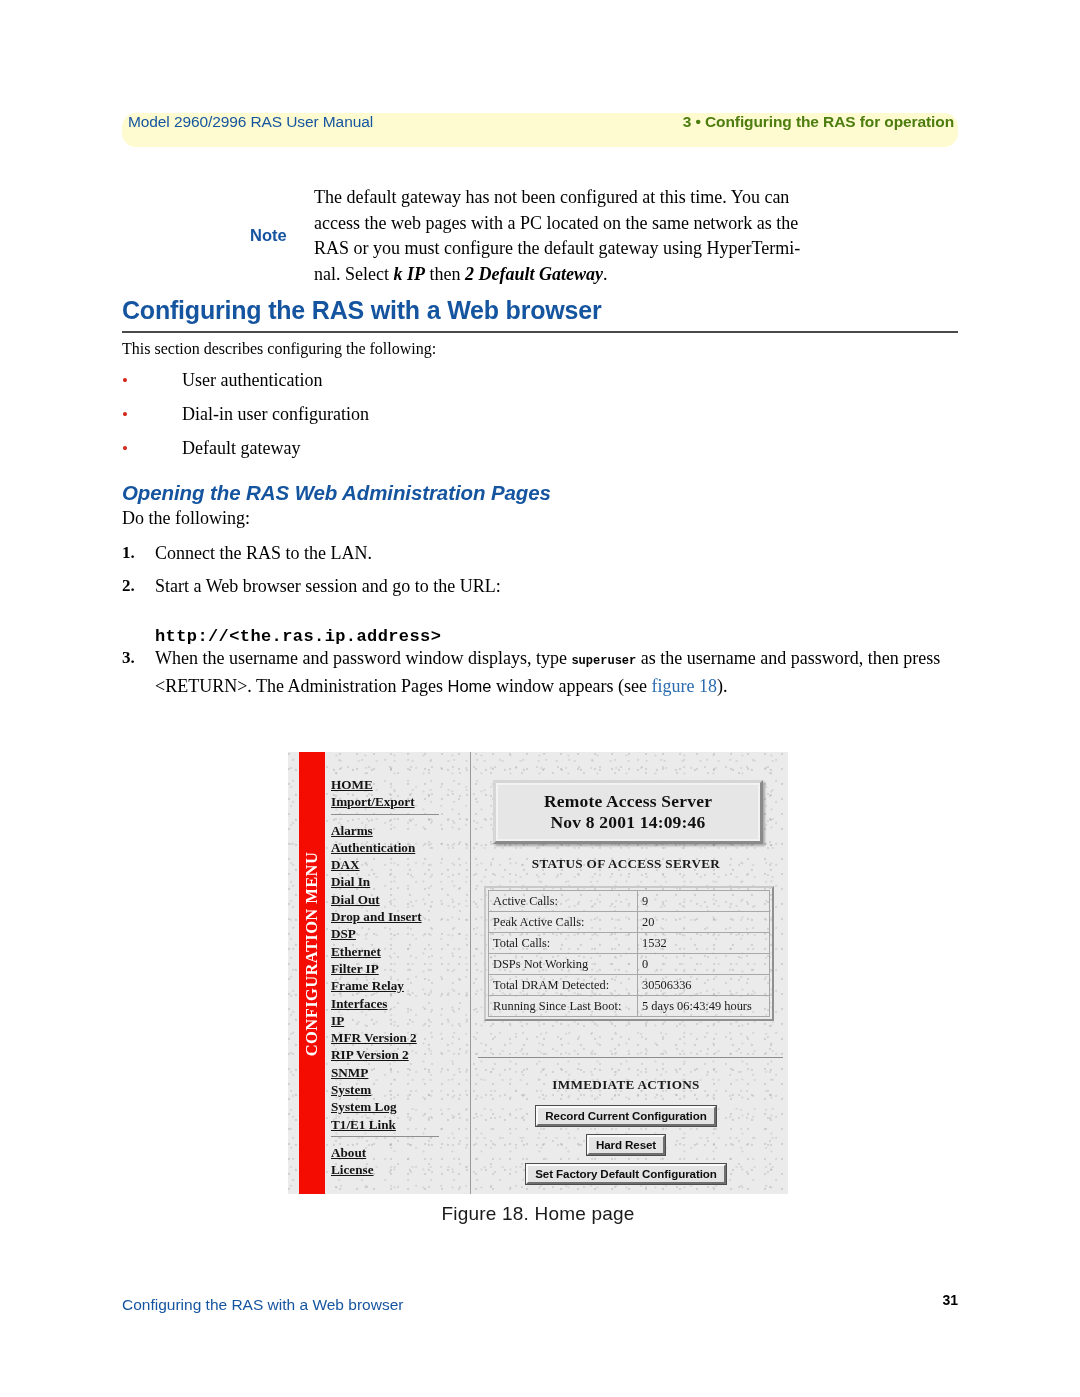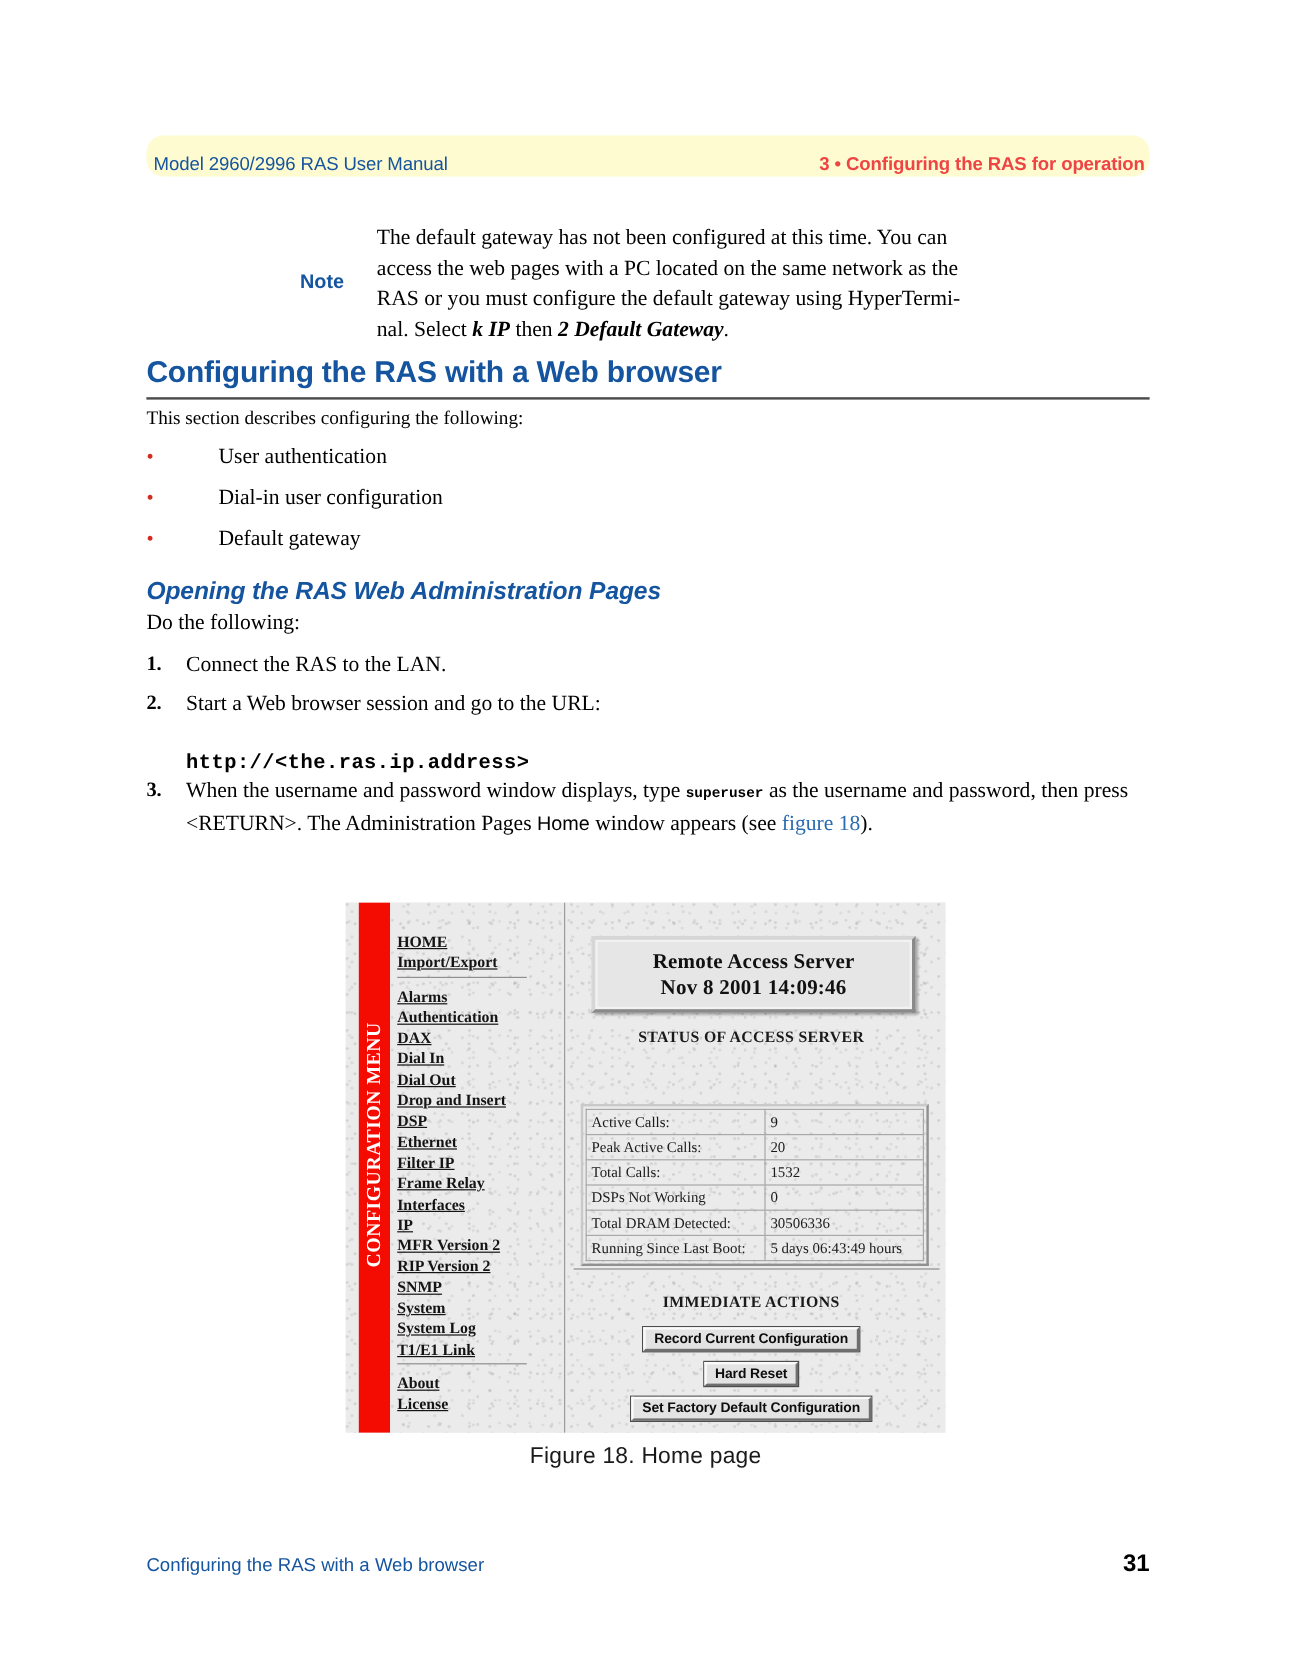--- a/index.html
+++ b/index.html
@@ -18,37 +18,37 @@
 
   
   .page-header {
     position: absolute;
     left: 122px;
     top: 113px;
     width: 836px;
     height: 34px;
     background: #fdfbcf;
     display: flex;
-    align-items: flex-end;
+    align-items: flex-start;
     justify-content: space-between;
     box-sizing: border-box;
     padding: 0 4px 0 6px;
     border-radius: 14px;
   }
   .hdr-left {
     font-family: "Liberation Sans", "DejaVu Sans", sans-serif;
     font-size: 15.5px;
     color: #15549f;
     letter-spacing: -0.1px;
   }
   .hdr-right {
     font-family: "Liberation Sans", "DejaVu Sans", sans-serif;
     font-size: 15.5px;
     font-weight: bold;
-    color: #ef4444;
+    color: #4d7c0f;
     letter-spacing: -0.1px;
   }
 
   
   .note-block {
     position: absolute;
     left: 250px;
     top: 185px;
     width: 620px;
   }
@@ -299,21 +299,20 @@
     letter-spacing: .3px;
   }
   .status-table-wrap {
     position: absolute;
     left: 6px;
     top: 134px;
     width: 282px;
     border: 2px solid;
     border-color: #c9c9c9 #909090 #909090 #c9c9c9;
     padding: 2px;
-    margin-top: 34px;
   }
   table.status {
     border-collapse: collapse;
     width: 100%;
     background: transparent;
   }
   table.status td {
     border: 1px solid #a8a8a8;
     font-family: "Liberation Serif", "DejaVu Serif", serif;
     font-size: 12.4px;
@@ -386,21 +385,21 @@
     font-family: "Liberation Sans", "DejaVu Sans", sans-serif;
     font-size: 15.5px;
     color: #15549f;
   }
   .footer-page {
     position: absolute;
     right: 122px;
     top: 1292px;
     font-family: "Liberation Sans", "DejaVu Sans", sans-serif;
     font-weight: bold;
-    font-size: 20px;
+    font-size: 14px;
     color: #000000;
   }
 </style>
 </head>
 <body>
 
 <div class="page-header">
   <span class="hdr-left">Model 2960/2996 RAS User Manual</span>
   <span class="hdr-right">3 • Configuring the RAS for operation</span>
 </div>

